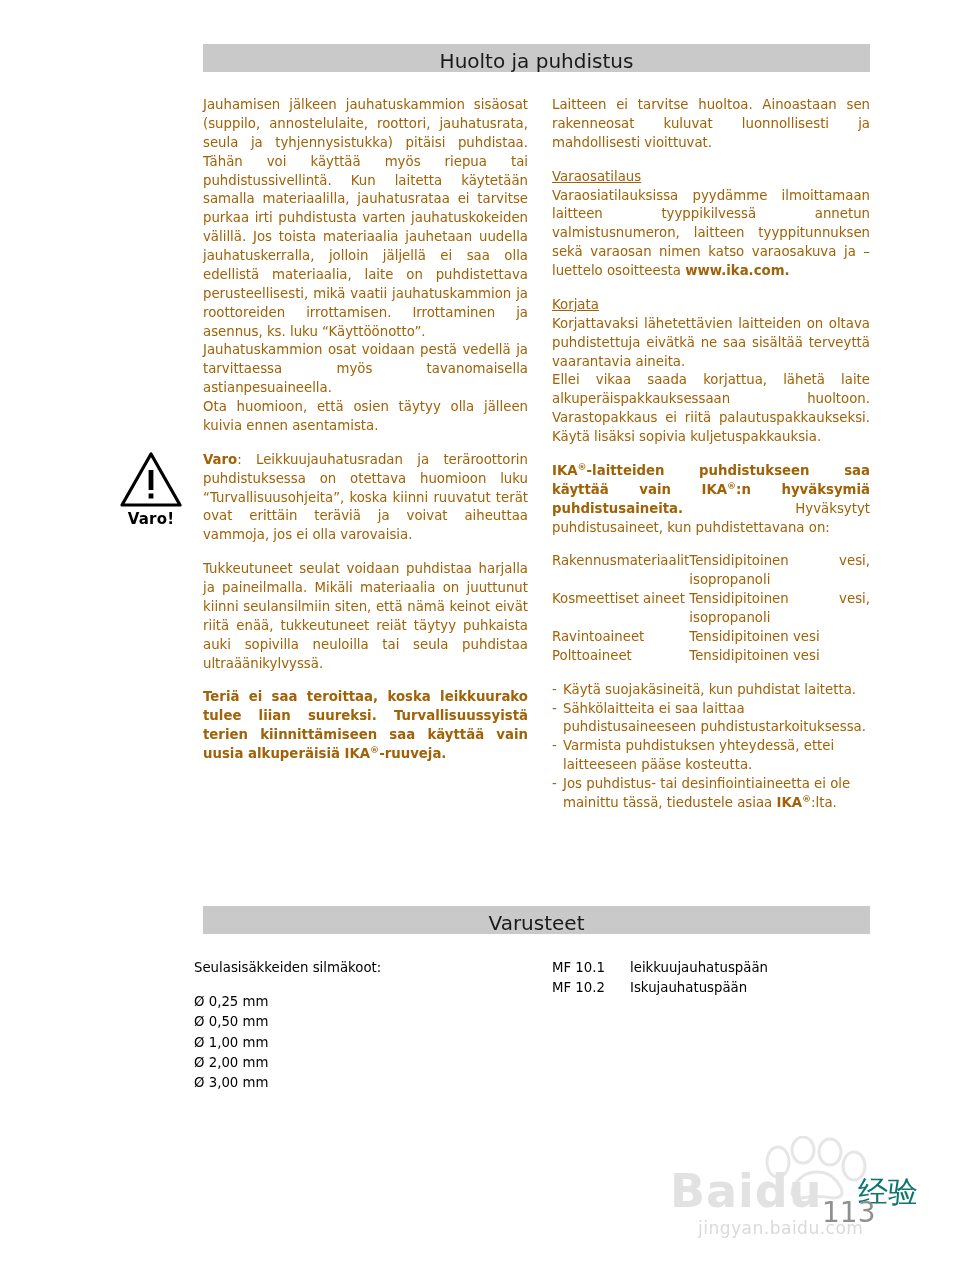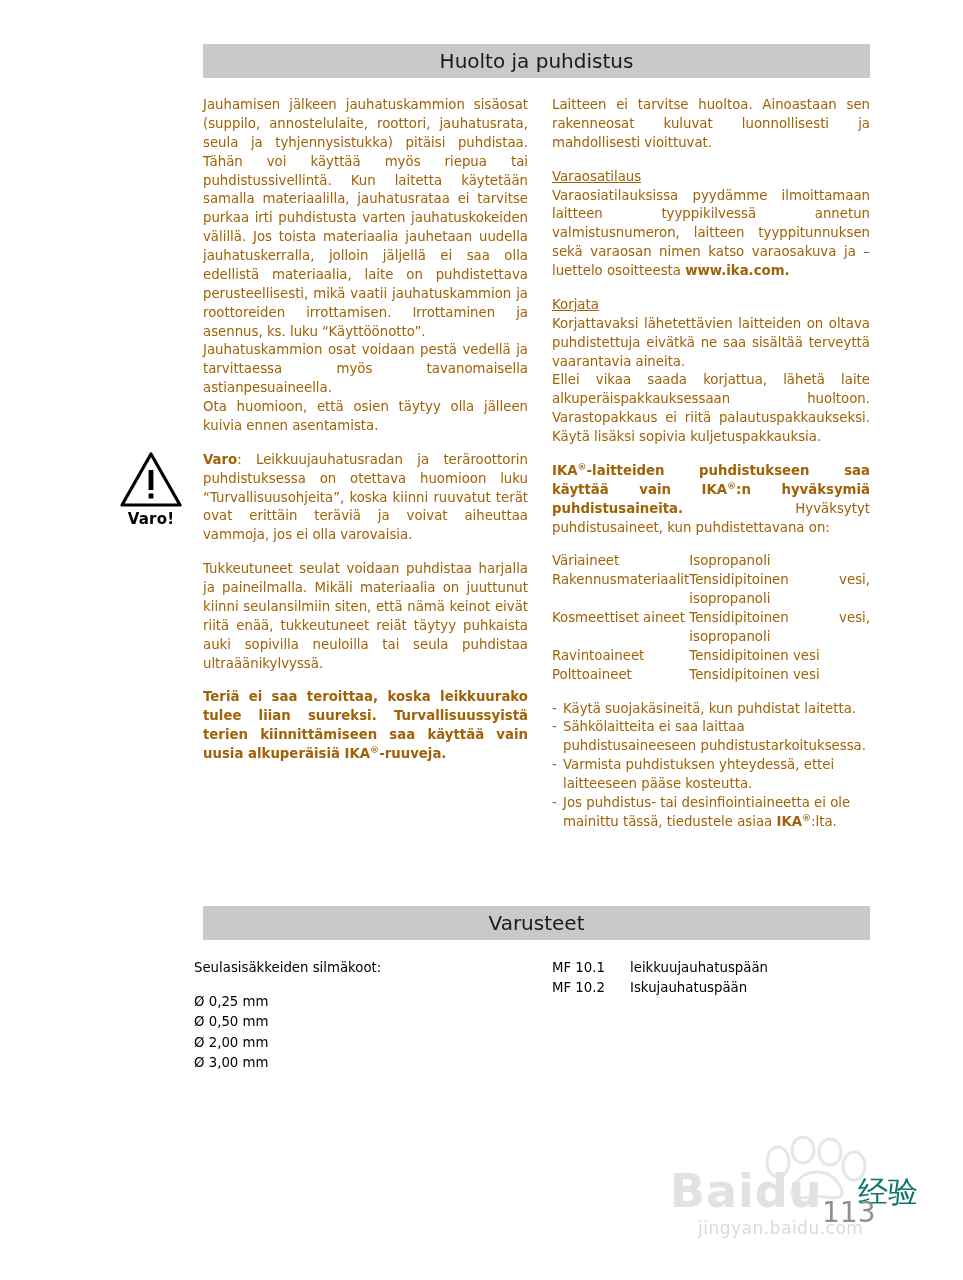--- a/index.html
+++ b/index.html
@@ -19,21 +19,21 @@
     position: absolute;
     left: 0; top: 0;
     width: 963px;
     height: 1280px;
   }
 
   
   .section-bar {
     position: absolute;
     background: #c9c9c9;
-    height: 34px;
+    height: 28px;
     line-height: 34px;
     text-align: center;
     font-size: 20px;
     color: #1a1a1a;
     font-family: "DejaVu Sans", sans-serif;
     font-weight: 400;
   }
   #bar-maintenance {
     left: 203px; top: 44px; width: 667px;
   }
@@ -216,24 +216,20 @@
     <p class="underline-head nojustify">Korjata</p>
     <p>Korjattavaksi lähetettävien laitteiden on oltava puhdistettuja eivätkä ne saa sisältää terveyttä vaarantavia aineita.</p>
     <p>Ellei vikaa saada korjattua, lähetä laite alkuperäispakkauksessaan huoltoon. Varastopakkaus ei riitä palautuspakkaukseksi. Käytä lisäksi sopivia kuljetuspakkauksia.</p>
     <div class="gap"></div>
     <p><span class="bold">IKA</span><sup class="bold">®</sup><span class="bold">-laitteiden puhdistukseen saa käyttää vain </span><span class="bold">IKA</span><sup class="bold">®</sup><span class="bold">:n hyväksymiä puhdistusaineita.</span><span> Hyväksytyt puhdistusaineet, kun puhdistettavana on:</span></p>
     <div class="gap"></div>
 
     <table class="agents">
       <tbody>
         <tr>
-          <td class="c1">Väriaineet</td>
-          <td>Isopropanoli</td>
-        </tr>
-        <tr>
           <td class="c1">Rakennusmateriaalit</td>
           <td>Tensidipitoinen vesi, isopropanoli</td>
         </tr>
         <tr>
           <td class="c1">Kosmeettiset aineet</td>
           <td>Tensidipitoinen vesi, isopropanoli</td>
         </tr>
         <tr>
           <td class="c1">Ravintoaineet</td>
           <td>Tensidipitoinen vesi</td>
@@ -253,20 +249,21 @@
       <li><span>Jos puhdistus- tai desinfiointiaineetta ei ole mainittu tässä, tiedustele asiaa </span><span class="bold">IKA</span><sup class="bold">®</sup><span>:lta.</span></li>
     </ul>
   </div>
 
   <div class="section-bar" id="bar-accessories">Varusteet</div>
 
   <div id="acc-left">
     <div class="mesh-title">Seulasisäkkeiden silmäkoot:</div>
     <div>Ø 0,25 mm</div>
     <div>Ø 0,50 mm</div>
+    <div>Ø 1,00 mm</div>
     <div>Ø 2,00 mm</div>
     <div>Ø 3,00 mm</div>
   </div>
 
   <div id="acc-right">
     <div class="acc-row">
       <span class="code">MF 10.1</span>
       <span>leikkuujauhatuspään</span>
     </div>
     <div class="acc-row">

